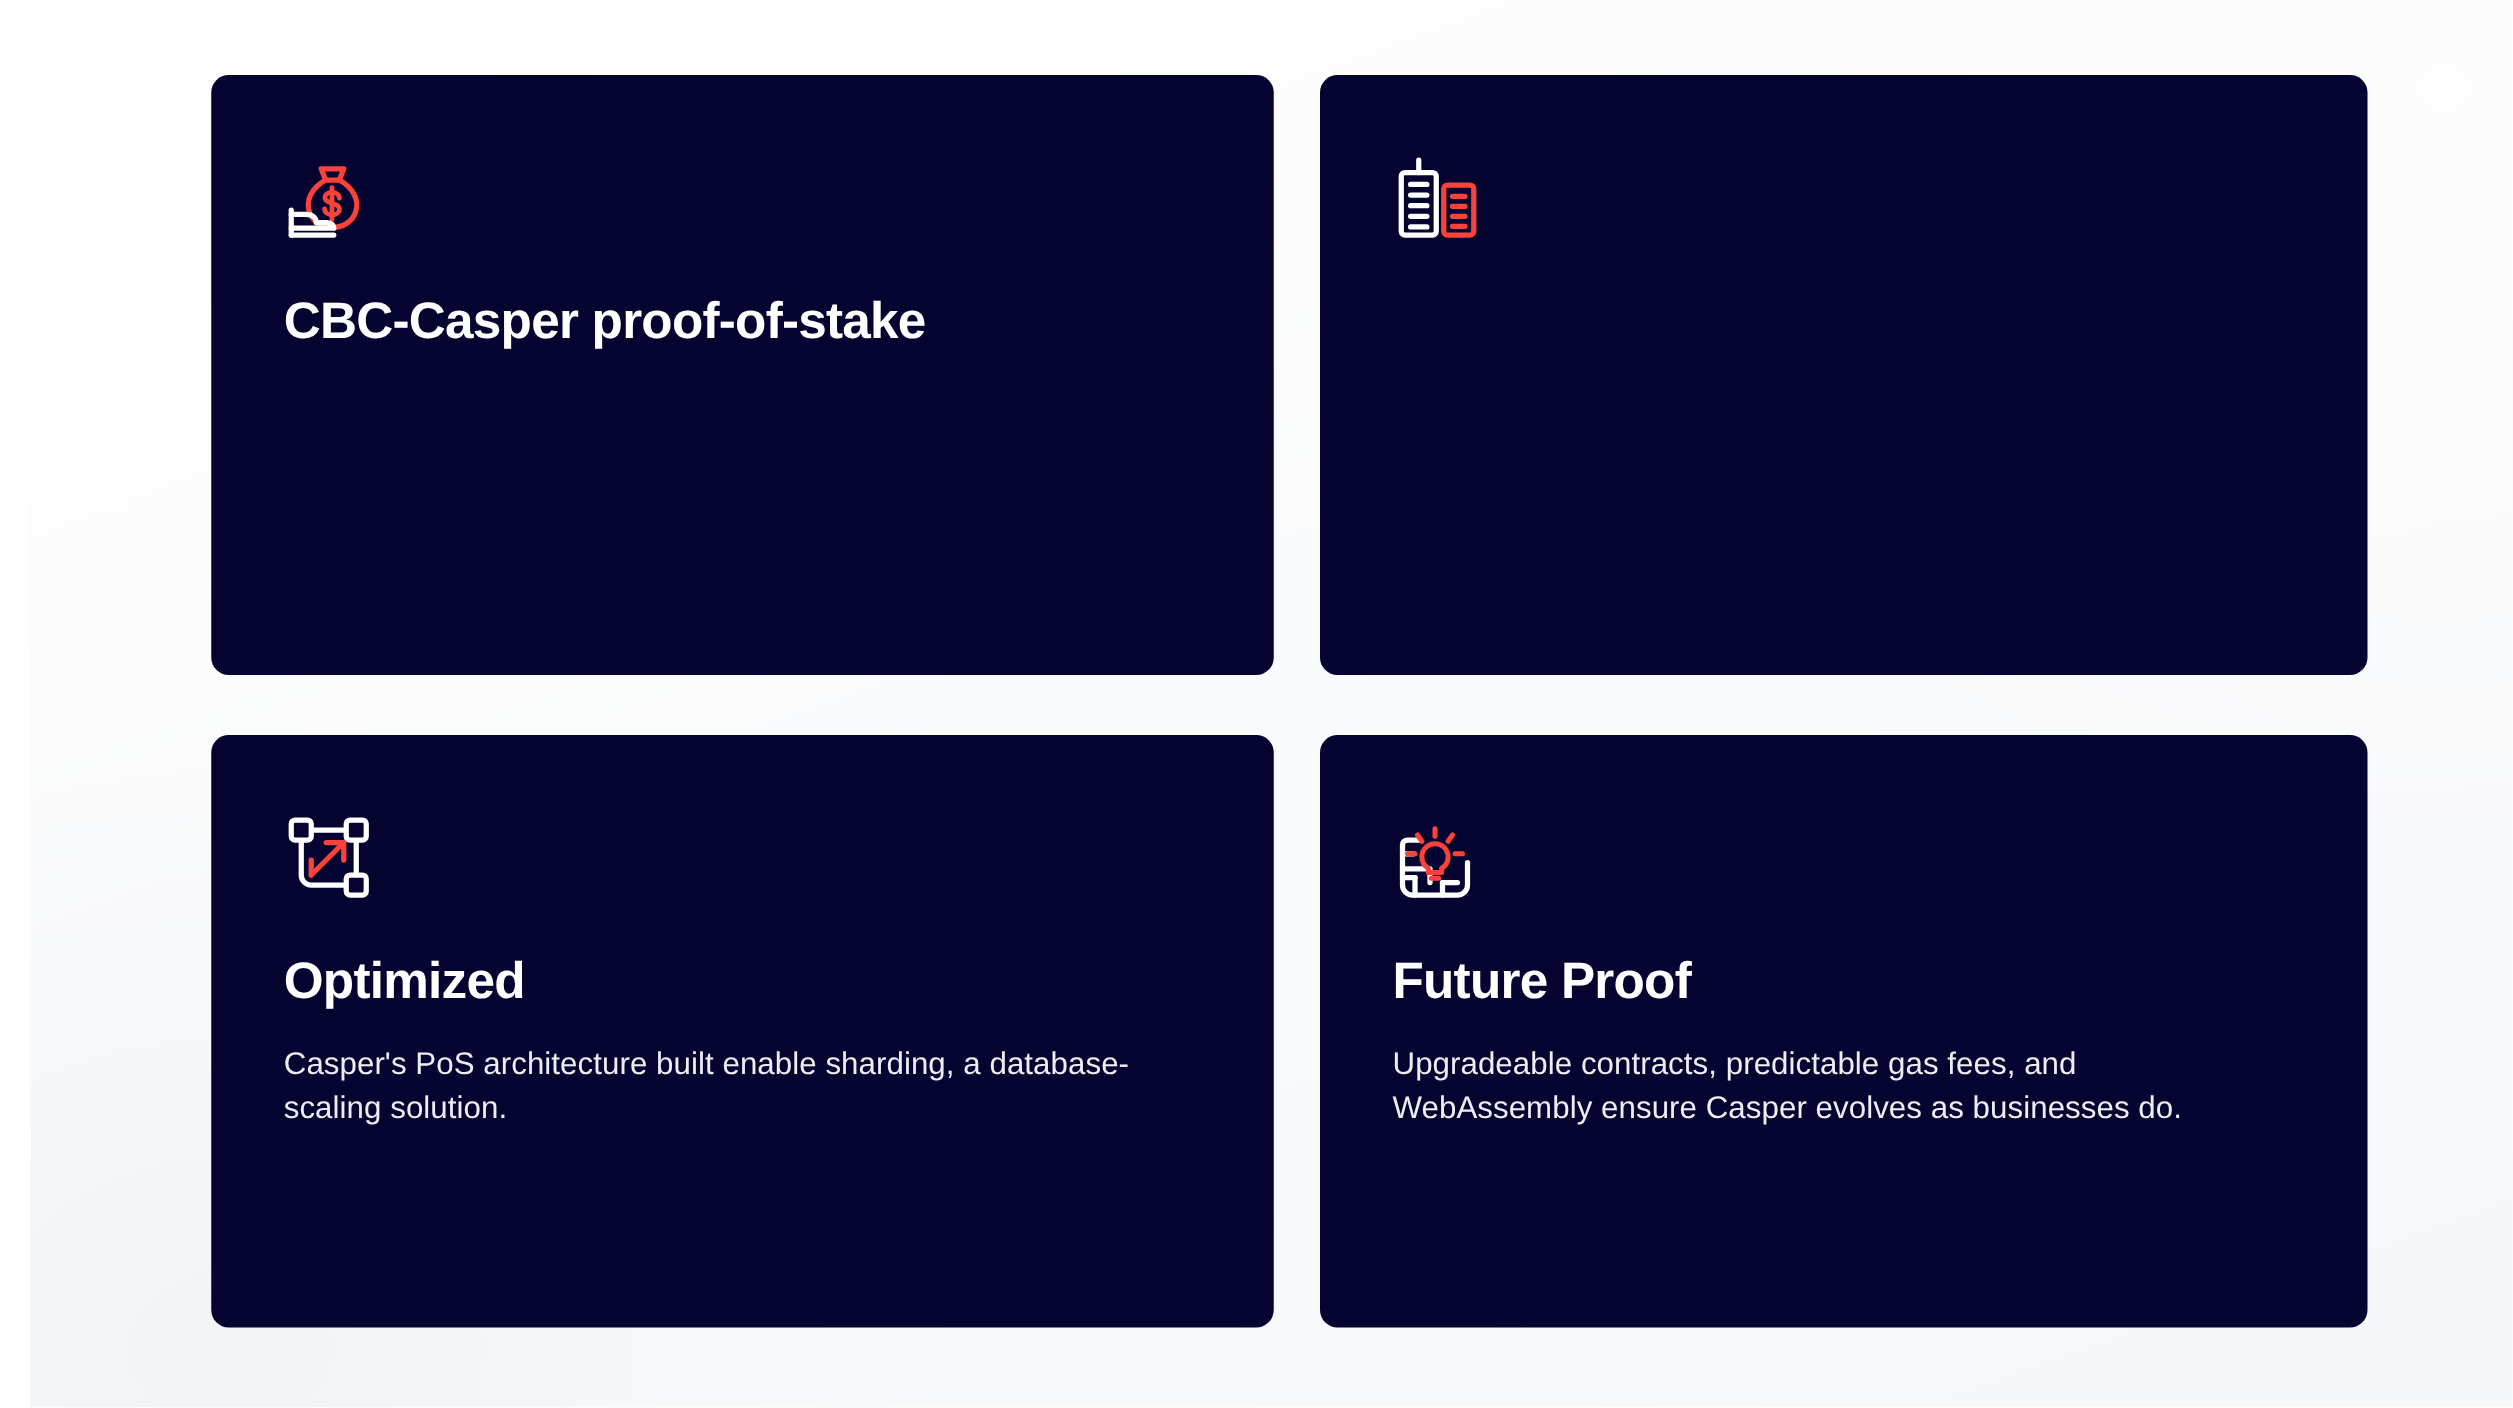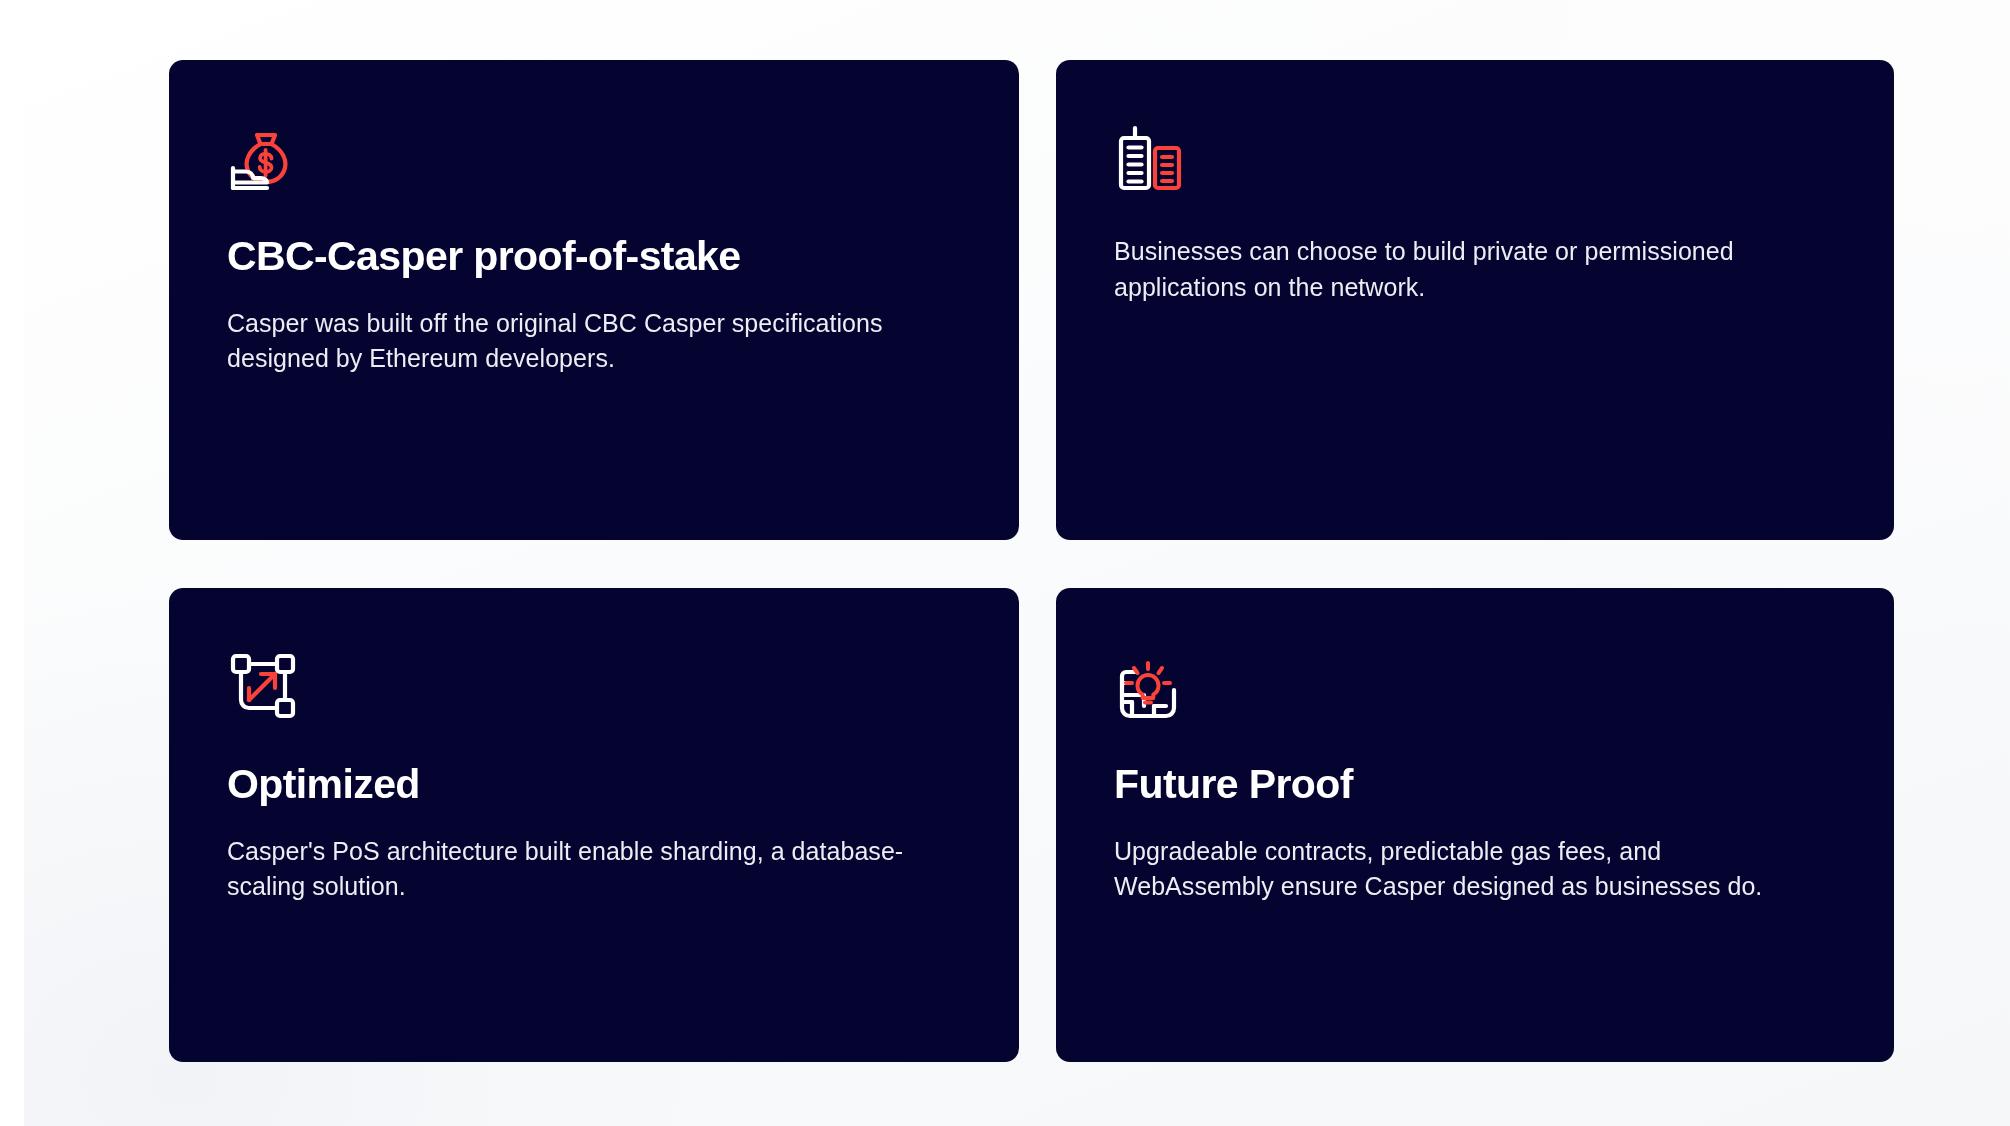--- a/index.html
+++ b/index.html
@@ -93,21 +93,20 @@
 
           <path d="M44.5 36.5 C44.5 33.6 41.6 31.8 38.6 31.8 C35.6 31.8 33 33.3 33 36 C33 41.6 44.5 39.6 44.5 45.4 C44.5 48.2 41.7 49.9 38.6 49.9 C35.5 49.9 32.7 48 32.7 45" stroke="#f9423a" stroke-width="3.8" stroke-linecap="round"></path>
           <path d="M38.6 28 L38.6 53.6" stroke="#f9423a" stroke-width="3.8" stroke-linecap="round"></path>
 
           <path d="M6 46 L6 66" stroke="#ffffff" stroke-width="4.2" stroke-linecap="round"></path>
           <path d="M6 49.5 L18 49.5 C23 49.5 26 52.5 26 56 L34 56 C37.5 56 40 58 40 60.5 L6 60.5" stroke="#ffffff" stroke-width="4.2" stroke-linejoin="round" stroke-linecap="round"></path>
           <path d="M6 66 L40 66" stroke="#ffffff" stroke-width="4.2" stroke-linecap="round"></path>
         </svg>
       </span>
       <div class="card-title">CBC-Casper proof-of-stake</div>
-      <div class="card-body">Casper was built off the original CBC Casper specifications designed by Ethereum developers.</div>
     </div>
 
     <div class="card card-2">
       <span class="card-icon">
         <svg viewBox="0 0 72 72" fill="none" xmlns="http://www.w3.org/2000/svg">
 
           <rect x="7" y="16" width="28" height="50" rx="3" stroke="#ffffff" stroke-width="4.2"></rect>
 
           <path d="M21 16 L21 6" stroke="#ffffff" stroke-width="4.2" stroke-linecap="round"></path>
 
@@ -118,21 +117,20 @@
           <path d="M14.5 59.5 L27.5 59.5" stroke="#ffffff" stroke-width="4.2" stroke-linecap="round"></path>
 
           <rect x="41" y="26" width="24" height="40" rx="3" stroke="#f9423a" stroke-width="4.2"></rect>
 
           <path d="M48 35 L58 35" stroke="#f9423a" stroke-width="4.2" stroke-linecap="round"></path>
           <path d="M48 43 L58 43" stroke="#f9423a" stroke-width="4.2" stroke-linecap="round"></path>
           <path d="M48 51 L58 51" stroke="#f9423a" stroke-width="4.2" stroke-linecap="round"></path>
           <path d="M48 59 L58 59" stroke="#f9423a" stroke-width="4.2" stroke-linecap="round"></path>
         </svg>
       </span>
-      <div class="card-body">Businesses can choose to build private or permissioned applications on the network.</div>
     </div>
 
     <div class="card card-3">
       <span class="card-icon">
         <svg viewBox="0 0 72 72" fill="none" xmlns="http://www.w3.org/2000/svg">
 
           <path d="M14 14 L58 14 L58 58 L22 58 C17.6 58 14 54.4 14 50 Z" stroke="#ffffff" stroke-width="4.2" stroke-linejoin="round"></path>
 
           <path d="M22 50 L22 38" stroke="#f9423a" stroke-width="4.2" stroke-linecap="round"></path>
           <path d="M22 50 L48 24" stroke="#f9423a" stroke-width="4.2" stroke-linecap="round"></path>
@@ -165,17 +163,17 @@
           <path d="M31 52.5 L37 52.5" stroke="#f9423a" stroke-width="4" stroke-linecap="round"></path>
 
           <path d="M34 13 L34 19" stroke="#f9423a" stroke-width="4" stroke-linecap="round"></path>
           <path d="M20 18 L23.5 23" stroke="#f9423a" stroke-width="4" stroke-linecap="round"></path>
           <path d="M48 18 L44.5 23" stroke="#f9423a" stroke-width="4" stroke-linecap="round"></path>
           <path d="M12 33 L18 33" stroke="#f9423a" stroke-width="4" stroke-linecap="round"></path>
           <path d="M56 33 L50 33" stroke="#f9423a" stroke-width="4" stroke-linecap="round"></path>
         </svg>
       </span>
       <div class="card-title">Future Proof</div>
-      <div class="card-body">Upgradeable contracts, predictable gas fees, and WebAssembly ensure Casper designed as businesses do.</div>
+      <div class="card-body">Upgradeable contracts, predictable gas fees, and WebAssembly ensure Casper evolves as businesses do.</div>
     </div>
 
   </div>
 </div>
 
 </body></html>

